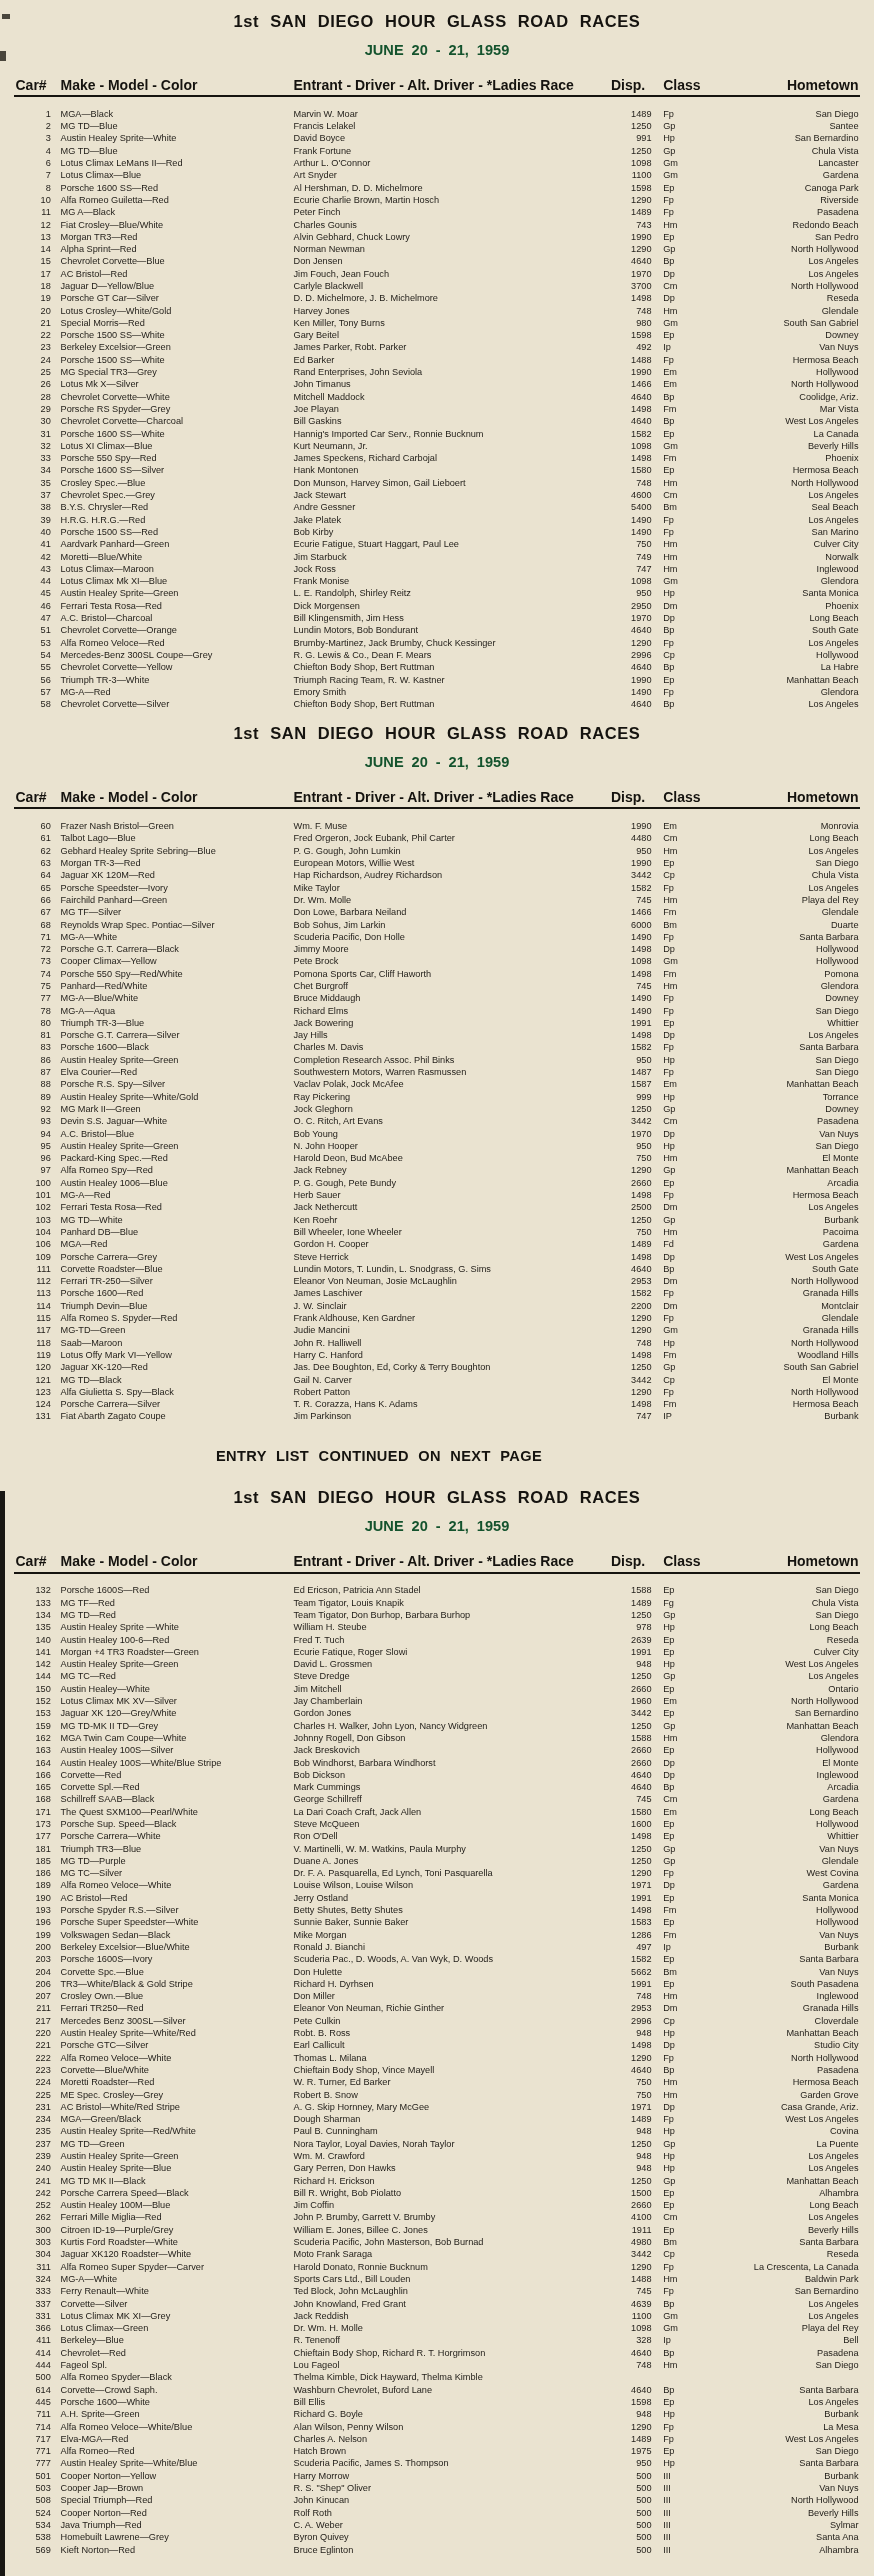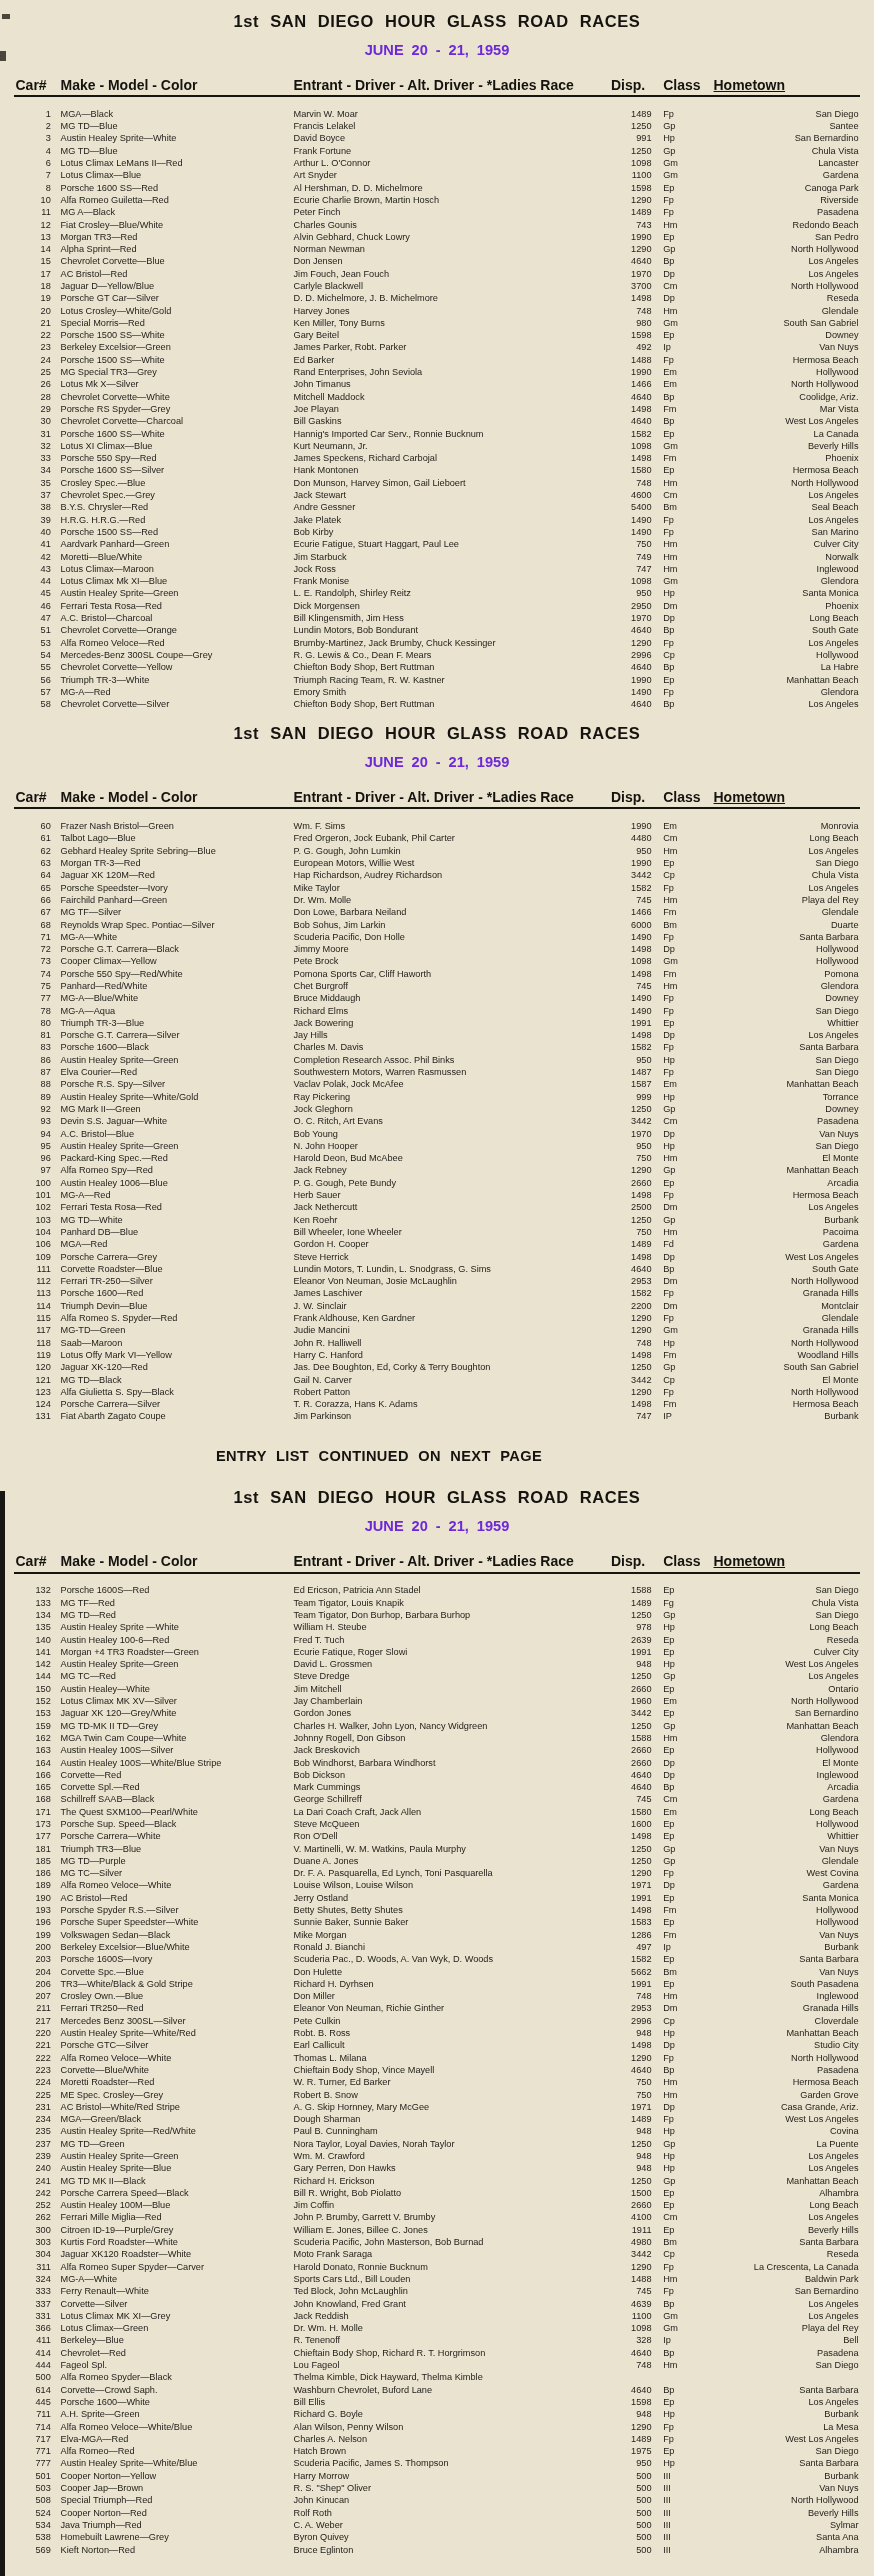--- a/index.html
+++ b/index.html
@@ -10,31 +10,31 @@
     font-family:"Liberation Sans",sans-serif;
     -webkit-font-smoothing:antialiased;
   }
   .section{display:block;}
   .sec-title{
     text-align:center;font-weight:bold;font-size:16.5px;line-height:19.4px;
     letter-spacing:0.6px;word-spacing:5.8px;color:#15130f;
   }
   .sec-date{
     text-align:center;font-weight:bold;font-size:14.6px;line-height:17.5px;
-    word-spacing:3.9px;color:#6d28d9;margin-top:10.7px;
+    word-spacing:3.9px;color:#14532d;margin-top:10.7px;
   }
   .cols{
     display:grid;grid-template-columns:45px 233px 311px 47px 62px 1fr;
     padding:0 15.5px;font-weight:bold;font-size:14px;line-height:12.6px;
     margin-top:19.4px;align-items:end;color:#15130f;white-space:nowrap;
   }
   .cols .h-car{text-align:left;}
   .cols .h-disp{text-align:center;}
   .cols .h-class{padding-left:11.7px;}
-  .cols .h-home{text-decoration:underline;}
+  .cols .h-home{text-align:right;}
   .rule{border-top:2.4px solid #16140f;margin:3.9px 13.6px 0 13.6px;}
   .rows{margin-top:10.7px;}
   .row{
     display:grid;grid-template-columns:45px 233px 311px 47px 62px 1fr;
     padding:0 15.5px;font-size:9.2px;line-height:12.3px;white-space:nowrap;
     color:#201d18;
   }
   .c-car{text-align:right;padding-right:9.7px;}
   .c-disp{text-align:right;}
   .c-class{padding-left:11.7px;}
@@ -476,21 +476,21 @@
       <span class="h-entrant">Entrant - Driver - Alt. Driver - *Ladies Race</span>
       <span class="h-disp">Disp.</span>
       <span class="h-class">Class</span>
       <span class="h-home">Hometown</span>
     </div>
     <div class="rule"></div>
     <div class="rows">
         <div class="row">
           <span class="c-car">60</span>
           <span class="c-make">Frazer Nash Bristol—Green</span>
-          <span class="c-entrant">Wm. F. Sims</span>
+          <span class="c-entrant">Wm. F. Muse</span>
           <span class="c-disp">1990</span>
           <span class="c-class">Em</span>
           <span class="c-home">Monrovia</span>
         </div>
         <div class="row">
           <span class="c-car">61</span>
           <span class="c-make">Talbot Lago—Blue</span>
           <span class="c-entrant">Fred Orgeron, Jock Eubank, Phil Carter</span>
           <span class="c-disp">4480</span>
           <span class="c-class">Cm</span>

